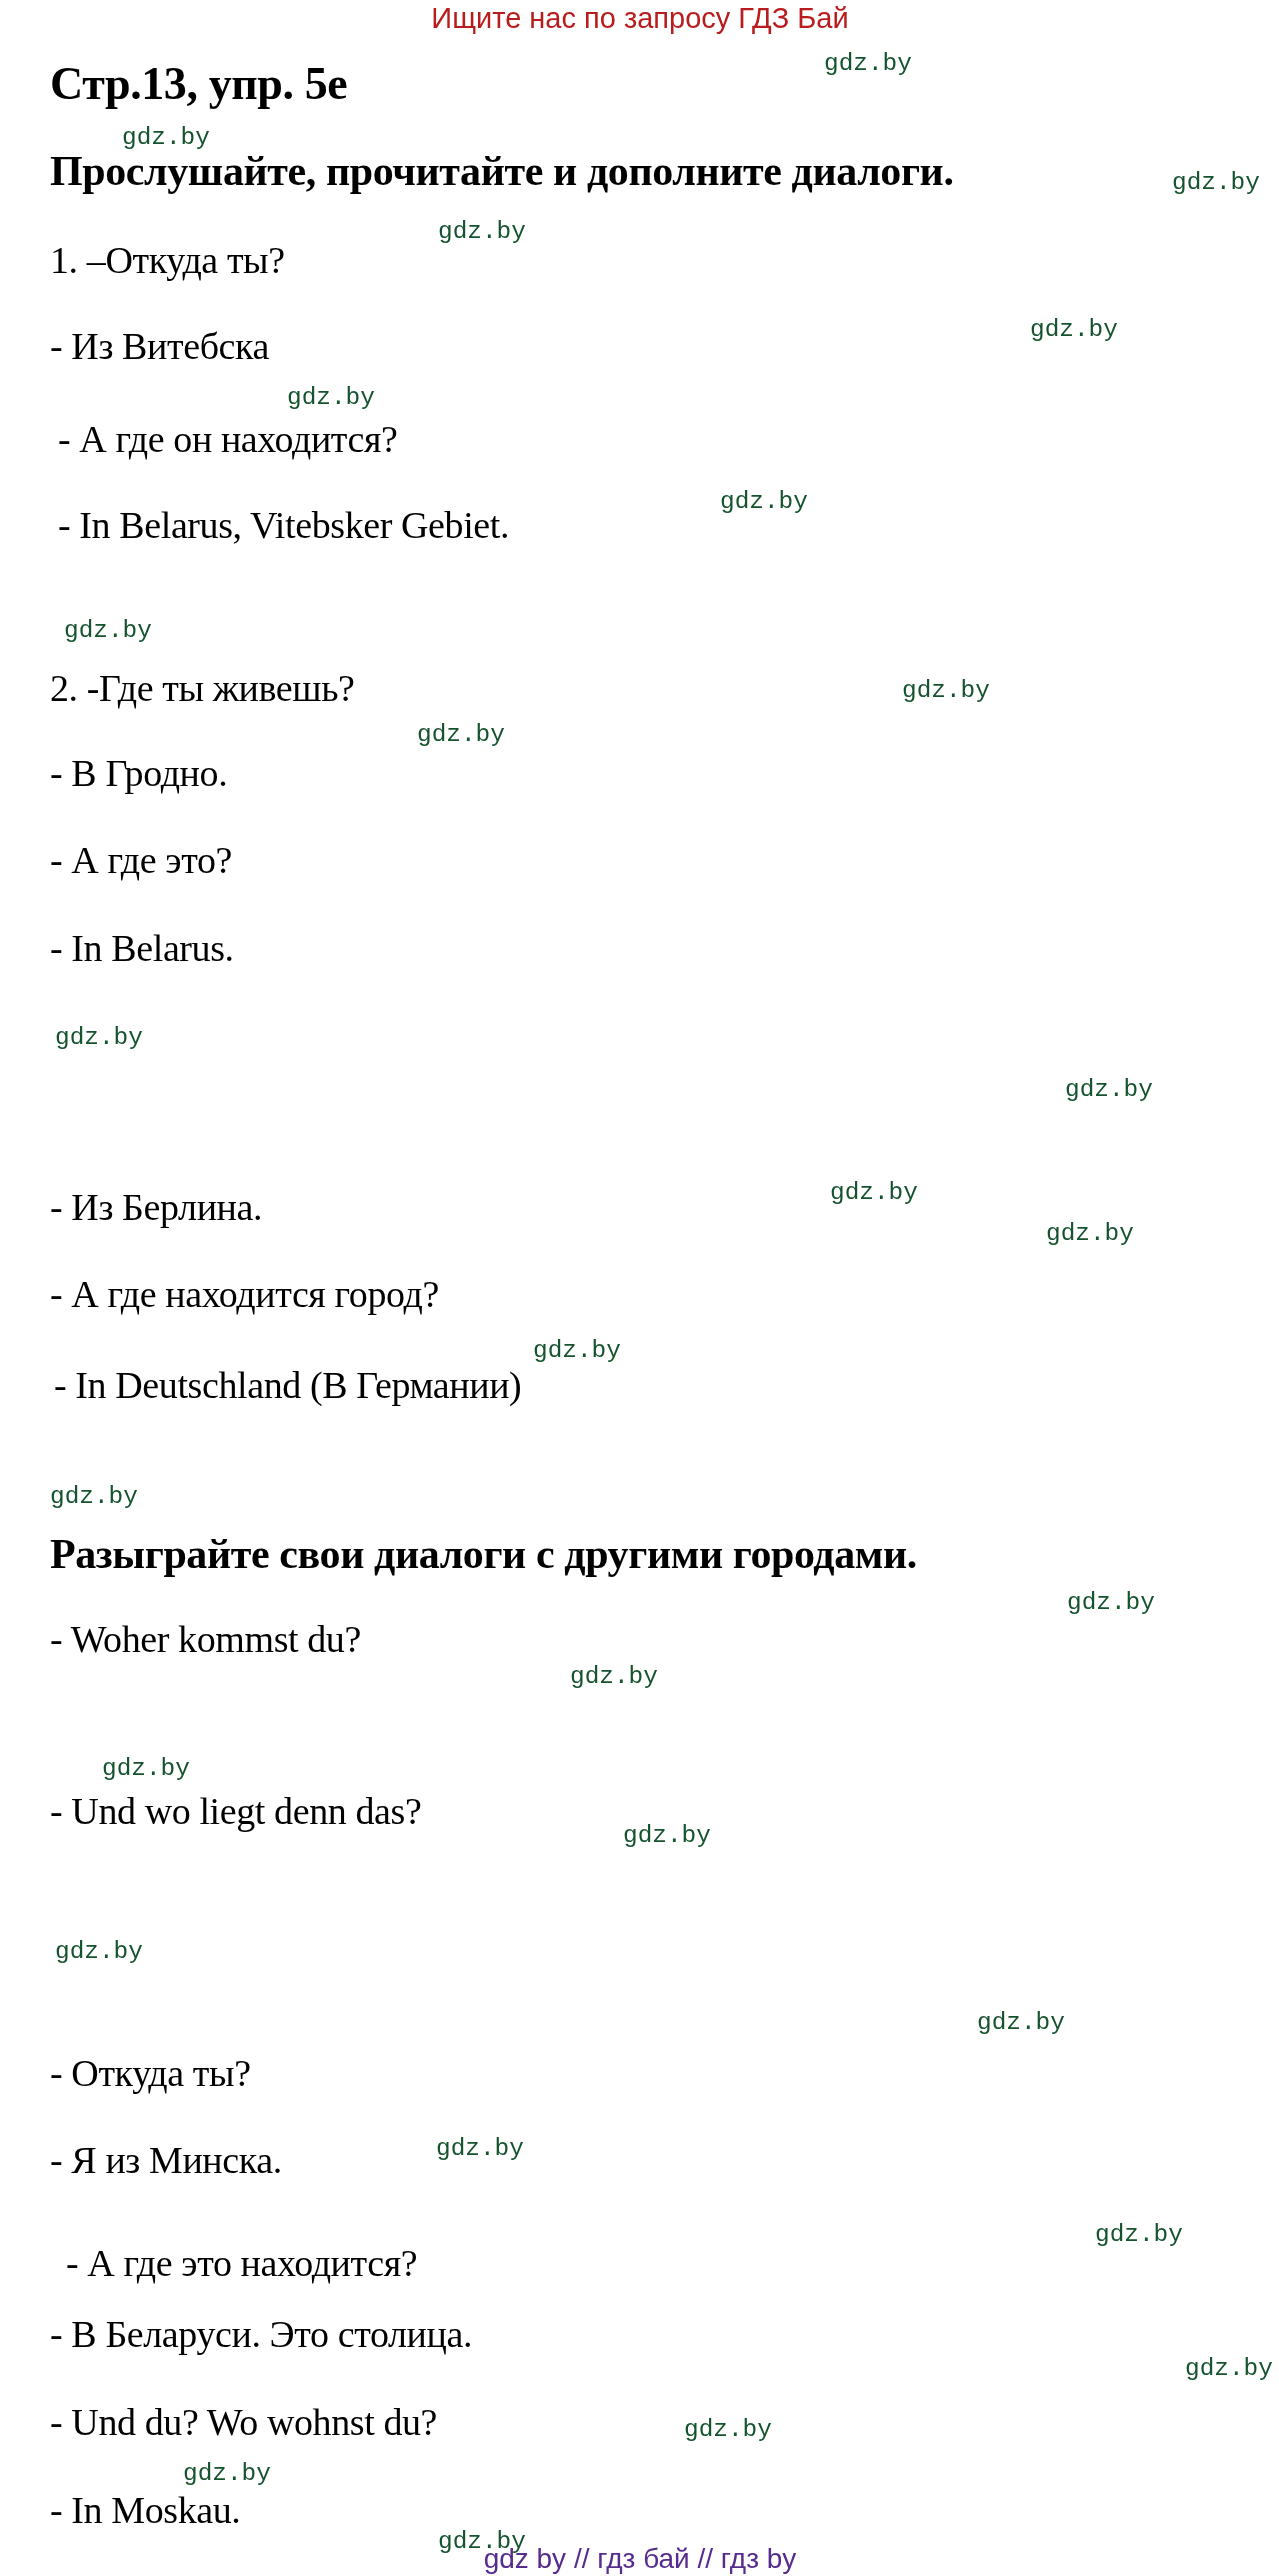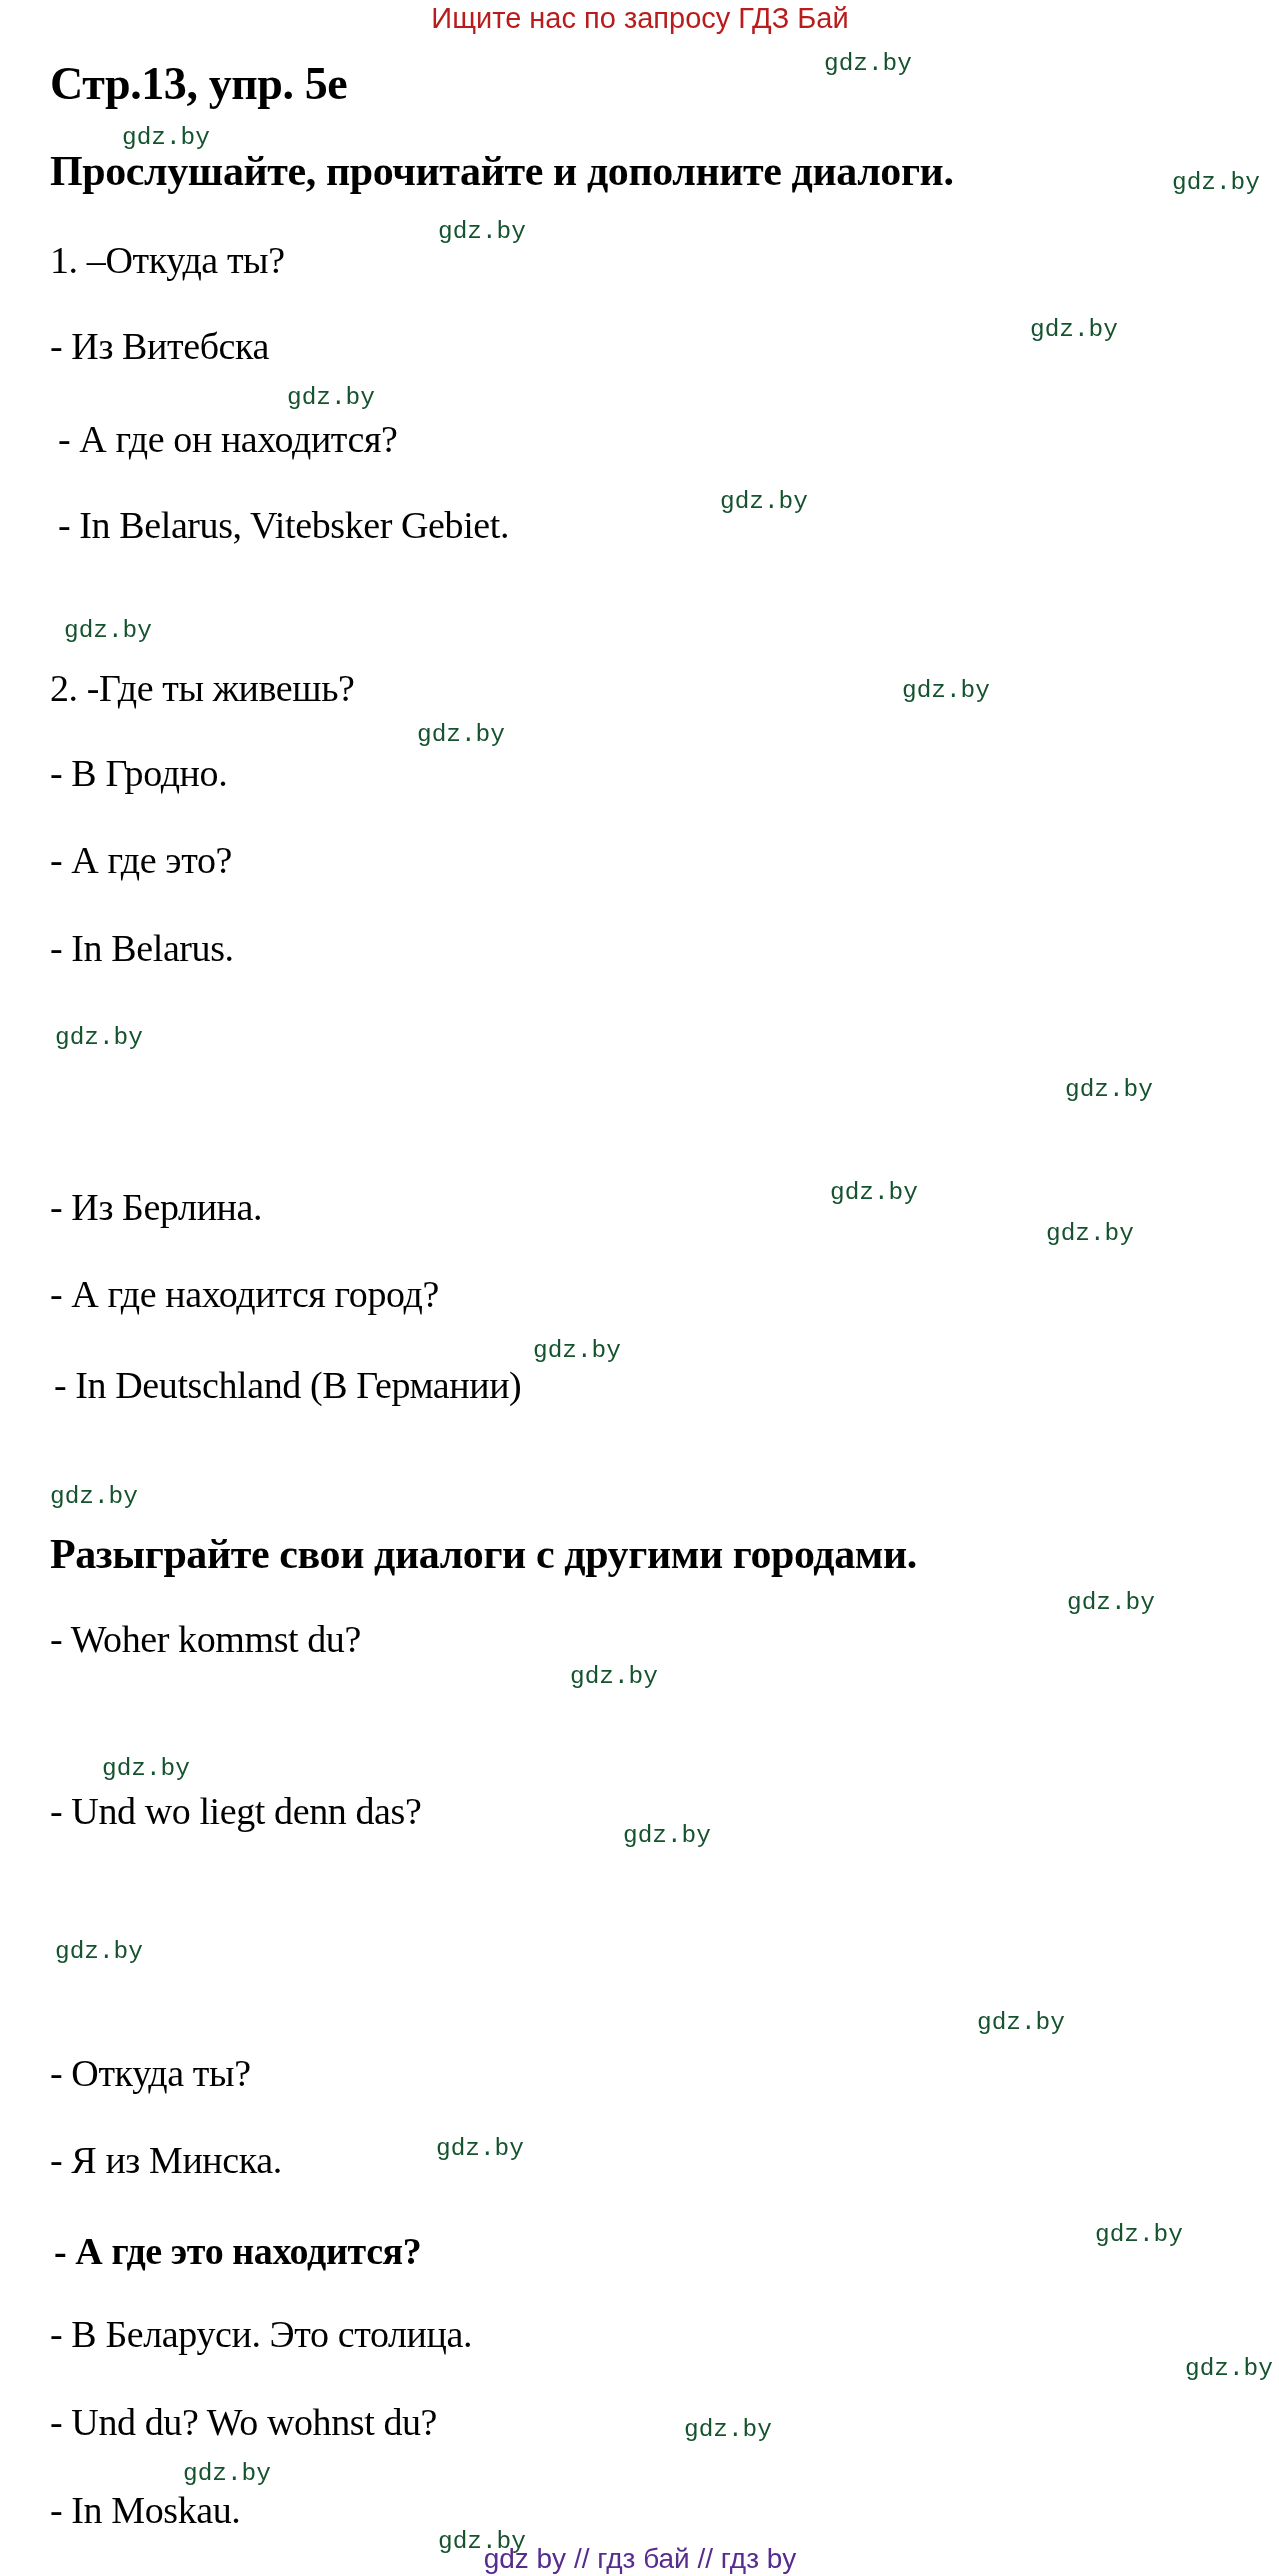--- a/index.html
+++ b/index.html
@@ -83,21 +83,21 @@
   <p class="line" style="top:1274px; margin:0;">- А где находится город?</p>
   <p class="line" style="top:1361px; margin:4px;">- In Deutschland (В Германии)</p>
 
   <p class="line bold-head" style="top:1531px; margin:0;">Разыграйте свои диалоги с другими городами.</p>
 
   <p class="line" style="top:1619px; margin:0;">- Woher kommst du?</p>
   <p class="line" style="top:1791px; margin:0;">- Und wo liegt denn das?</p>
 
   <p class="line" style="top:2053px; margin:0;">- Откуда ты?</p>
   <p class="line" style="top:2140px; margin:0;">- Я из Минска.</p>
-  <p class="line" style="top:2227px; margin:4px;font-weight:bold;">- А где это находится?</p>
+  <p class="line" style="top:2227px; margin:16px;">- А где это находится?</p>
   <p class="line" style="top:2314px; margin:0;">- В Беларуси. Это столица.</p>
   <p class="line" style="top:2402px; margin:0;">- Und du? Wo wohnst du?</p>
   <p class="line" style="top:2490px; margin:0;">- In Moskau.</p>
 
   <span class="wm" style="left:824px; top:50px;">gdz.by</span>
   <span class="wm" style="left:122px;  top:124px;">gdz.by</span>
   <span class="wm" style="left:1172px; top:169px;">gdz.by</span>
   <span class="wm" style="left:438px;  top:218px;">gdz.by</span>
   <span class="wm" style="left:1030px; top:316px;">gdz.by</span>
   <span class="wm" style="left:287px;  top:384px;">gdz.by</span>

